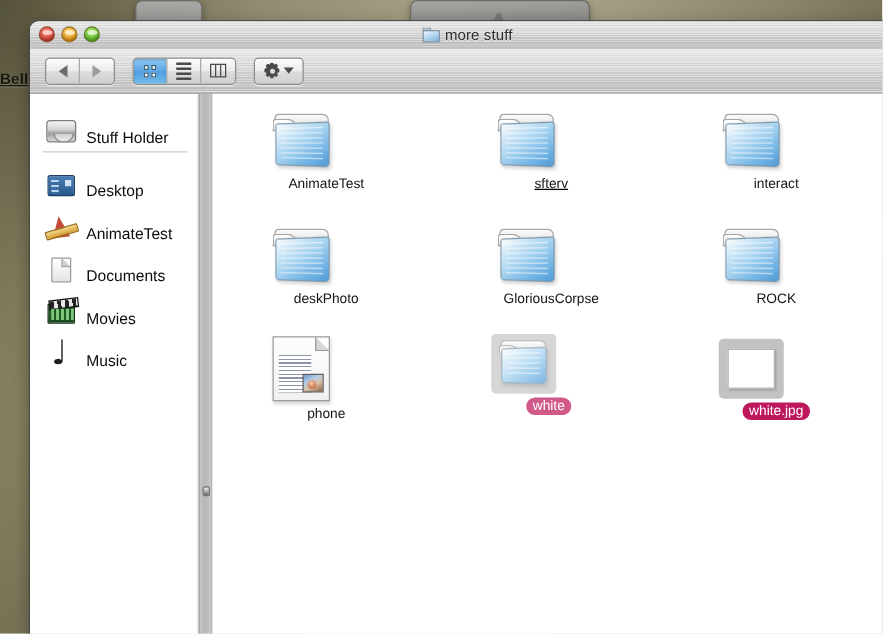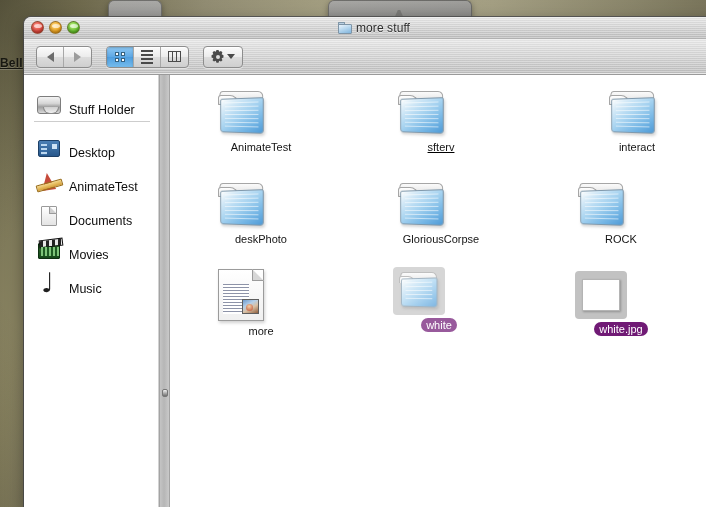--- a/index.html
+++ b/index.html
@@ -331,21 +331,21 @@
     cursor: default;
   }
   .item-label {
     margin-top: 3px;
     font-size: 11px; color: #141414;
     padding: 1px 5px; border-radius: 8px;
     white-space: nowrap;
     margin-left: 40px;
   }
   .item-label.selected {
-    background: #701a75; color: #ffffff;
+    background: #be185d; color: #ffffff;
   }
 
   
   .folder-big { width: 56px; height: 48px; position: relative; }
   .folder-big .back {
     position: absolute; left: 6px; top: 2px; width: 44px; height: 14px;
     background: linear-gradient(180deg,#fbfbfb,#dcdcdc);
     border: 1px solid #a6a6a6;
     border-radius: 3px 6px 0 0;
     transform: skewX(-8deg);
@@ -568,21 +568,21 @@
 
         <div class="item" style="left:192px; top:14px;text-decoration:underline;">
           <div class="folder-big">
             <div class="back"></div>
               <div class="flap"></div>
               <div class="front"></div>
           </div>
           <div class="item-label">sfterv</div>
         </div>
 
-        <div class="item" style="left:372px; top:14px;align-items:flex-end;">
+        <div class="item" style="left:372px; top:14px;">
           <div class="folder-big">
             <div class="back"></div>
               <div class="flap"></div>
               <div class="front"></div>
           </div>
           <div class="item-label">interact</div>
         </div>
 
         <div class="item" style="left:12px;  top:106px;">
           <div class="folder-big">
@@ -610,21 +610,21 @@
           </div>
           <div class="item-label">ROCK</div>
         </div>
 
         <div class="item" style="left:12px;  top:194px;">
           <div class="doc-big">
             <div class="fold"></div>
               <div class="lines"></div>
               <div class="thumb"></div>
           </div>
-          <div class="item-label">more</div>
+          <div class="item-label">phone</div>
         </div>
 
         <div class="item" style="left:372px; top:196px;">
           <div class="img-sel">
             <div class="sheet"></div>
           </div>
           <div class="item-label selected">white.jpg</div>
         </div>
 
         <div id="drag-ghost" style="left:190px; top:192px;">

